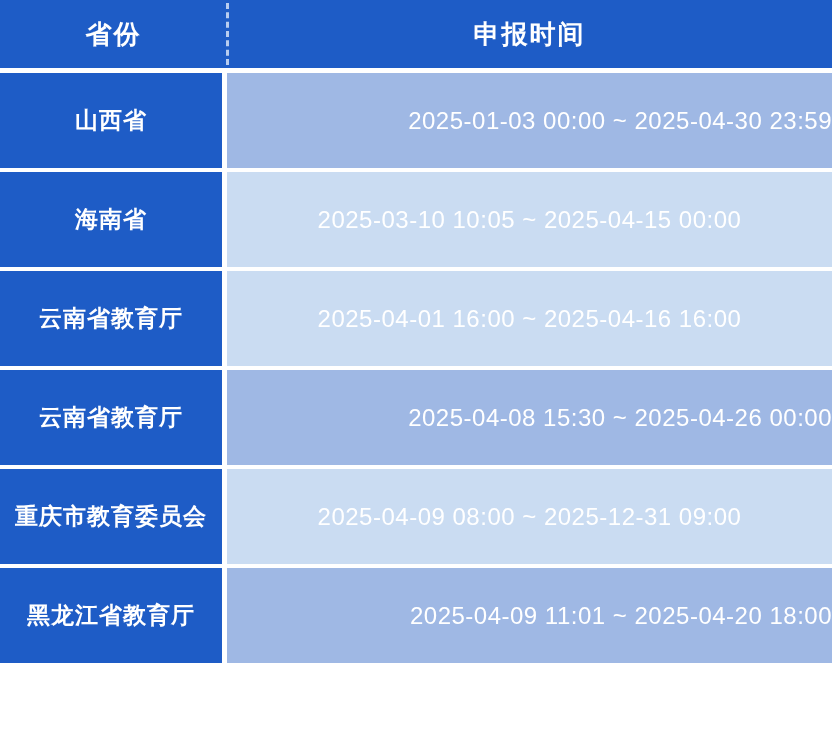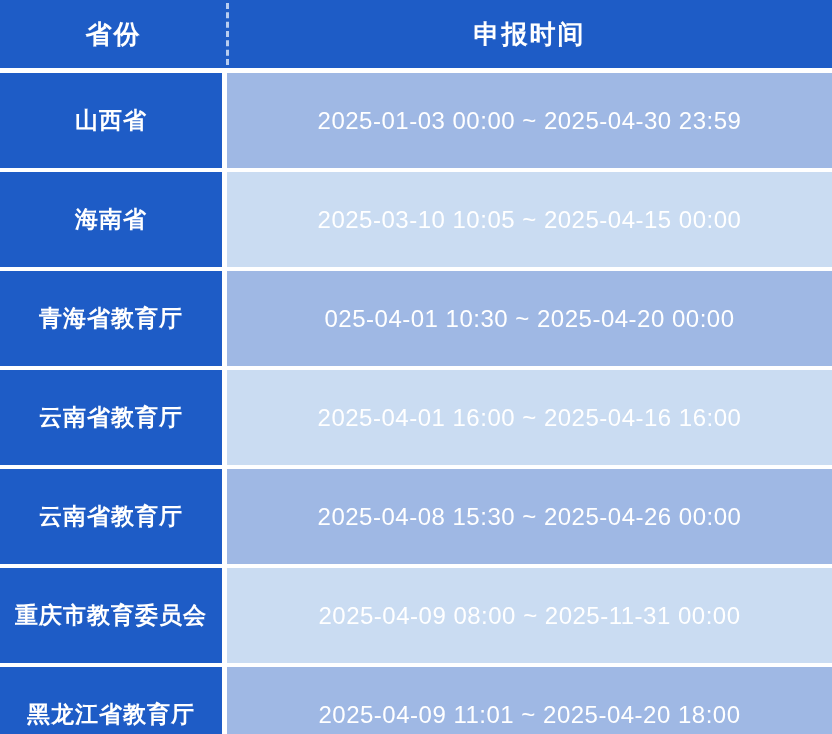--- a/index.html
+++ b/index.html
@@ -90,21 +90,21 @@
     color: #ffffff;
     font-size: 24px;
     font-weight: normal;
     letter-spacing: 0.5px;
   }
   .td-time .time-label {
     display: inline-block;
     white-space: nowrap;
   }
 
-  .tone-dark  .td-time { background: #9fb8e4; }
+  .tone-dark  .td-time { background: #9fb8e4; text-align: right; }
   .tone-light .td-time { background: #cadcf2; text-align: center; }
 </style>
 </head>
 <body>
 
 <div class="table-wrap">
   <table class="table">
     <thead>
       <tr class="thead-row">
         <th class="th-province">省份</th>
@@ -113,35 +113,31 @@
     </thead>
     <tbody id="table-body">
         <tr class="trow tone-dark">
           <td class="td-province"><span class="prov-label">山西省</span></td>
           <td class="td-time"><span class="time-label">2025-01-03 00:00 ~ 2025-04-30 23:59</span></td>
         </tr>
         <tr class="trow tone-light">
           <td class="td-province"><span class="prov-label">海南省</span></td>
           <td class="td-time"><span class="time-label">2025-03-10 10:05 ~ 2025-04-15 00:00</span></td>
         </tr>
-        <tr class="trow tone-dark">
-          <td class="td-province"><span class="prov-label">青海省教育厅</span></td>
-          <td class="td-time"><span class="time-label">025-04-01 10:30 ~ 2025-04-20 00:00</span></td>
-        </tr>
         <tr class="trow tone-light">
           <td class="td-province"><span class="prov-label">云南省教育厅</span></td>
           <td class="td-time"><span class="time-label">2025-04-01 16:00 ~ 2025-04-16 16:00</span></td>
         </tr>
         <tr class="trow tone-dark">
           <td class="td-province"><span class="prov-label">云南省教育厅</span></td>
           <td class="td-time"><span class="time-label">2025-04-08 15:30 ~ 2025-04-26 00:00</span></td>
         </tr>
         <tr class="trow tone-light">
           <td class="td-province"><span class="prov-label">重庆市教育委员会</span></td>
-          <td class="td-time"><span class="time-label">2025-04-09 08:00 ~ 2025-11-31 00:00</span></td>
+          <td class="td-time"><span class="time-label">2025-04-09 08:00 ~ 2025-12-31 09:00</span></td>
         </tr>
         <tr class="trow tone-dark">
           <td class="td-province"><span class="prov-label">黑龙江省教育厅</span></td>
           <td class="td-time"><span class="time-label">2025-04-09 11:01 ~ 2025-04-20 18:00</span></td>
         </tr>
       </tbody>
   </table>
 
 </div>
 

